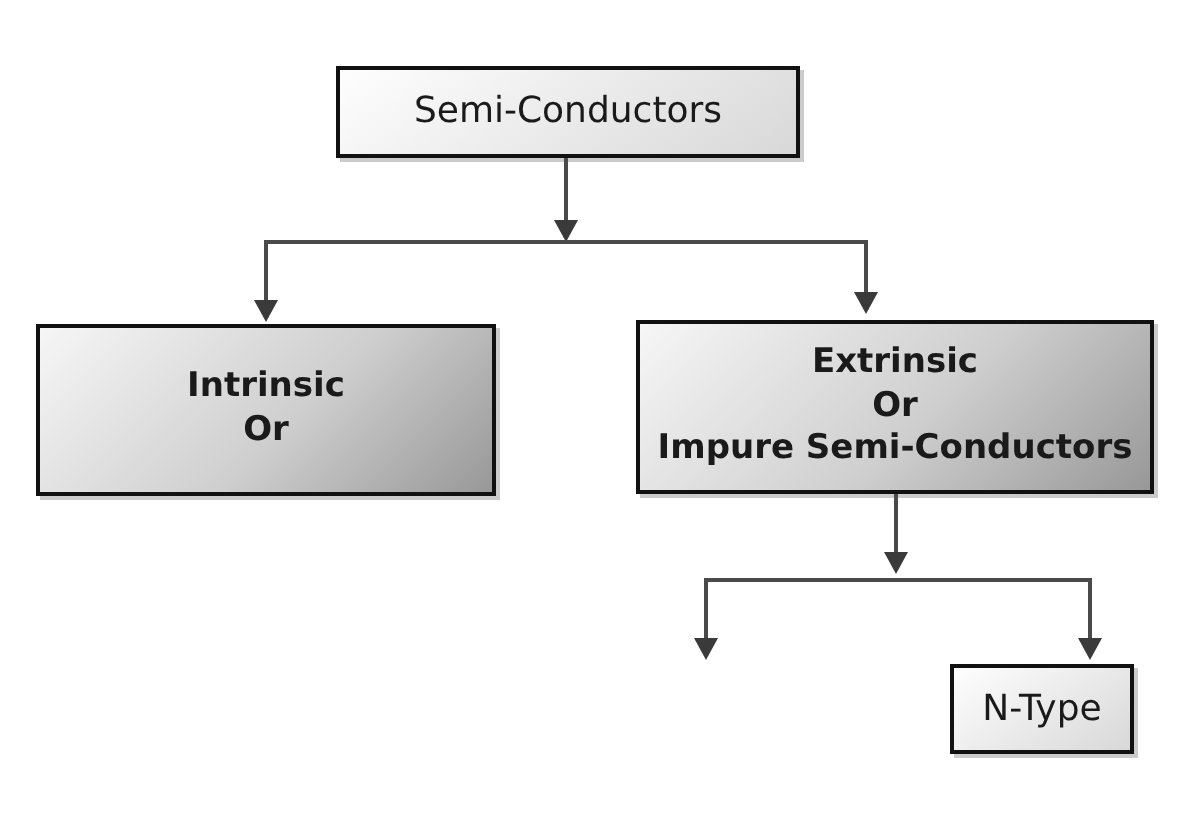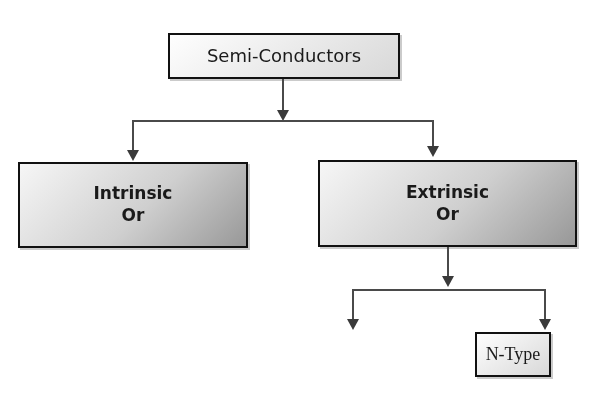--- a/index.html
+++ b/index.html
@@ -42,21 +42,21 @@
     background:linear-gradient(145deg,var(--fill-light-start) 0%,var(--fill-light-end) 100%);
   }
   .fill-dark{
     background:linear-gradient(135deg,var(--fill-dark-start) 0%,#cfcfcf 55%,var(--fill-dark-end) 100%);
     font-weight:bold;
   }
   .node-root{left:168px;top:33px;width:232px;height:46px;font-size:18px;}
   .node-intrinsic{left:18px;top:162px;width:230px;height:86px;font-size:17px;}
   .node-extrinsic{left:318px;top:160px;width:259px;height:87px;font-size:17px;}
   .node-ptype{left:332px;top:332px;width:90px;height:45px;font-size:18px;}
-  .node-ntype{left:475px;top:332px;width:76px;height:45px;font-size:18px;font-family:Liberation Serif, serif;}
+  .node-ntype{left:475px;top:332px;width:92px;height:45px;font-size:18px;}
   .edge{
     position:absolute;
     background:var(--connector);
   }
   .edge-root-stem{left:282px;top:79px;width:2px;height:31px;}
   .edge-level1-rail{left:132px;top:120px;width:302px;height:2px;}
   .edge-intrinsic-drop{left:132px;top:120px;width:2px;height:31px;}
   .edge-extrinsic-drop{left:432px;top:120px;width:2px;height:27px;}
   .edge-extrinsic-stem{left:447px;top:247px;width:2px;height:30px;}
   .edge-level2-rail{left:352px;top:289px;width:194px;height:2px;}
@@ -86,20 +86,21 @@
   </div>
 
   <div class="node node-intrinsic fill-dark">
     <span>Intrinsic</span>
     <span>Or</span>
   </div>
 
   <div class="node node-extrinsic fill-dark">
     <span>Extrinsic</span>
     <span>Or</span>
+    <span>Impure Semi-Conductors</span>
   </div>
 
 
   <div class="node node-ntype fill-light">
     <span>N-Type</span>
   </div>
 
   <div class="edge edge-root-stem"></div>
   <div class="arrow-down arrow-root-split"></div>
   <div class="edge edge-level1-rail"></div>

